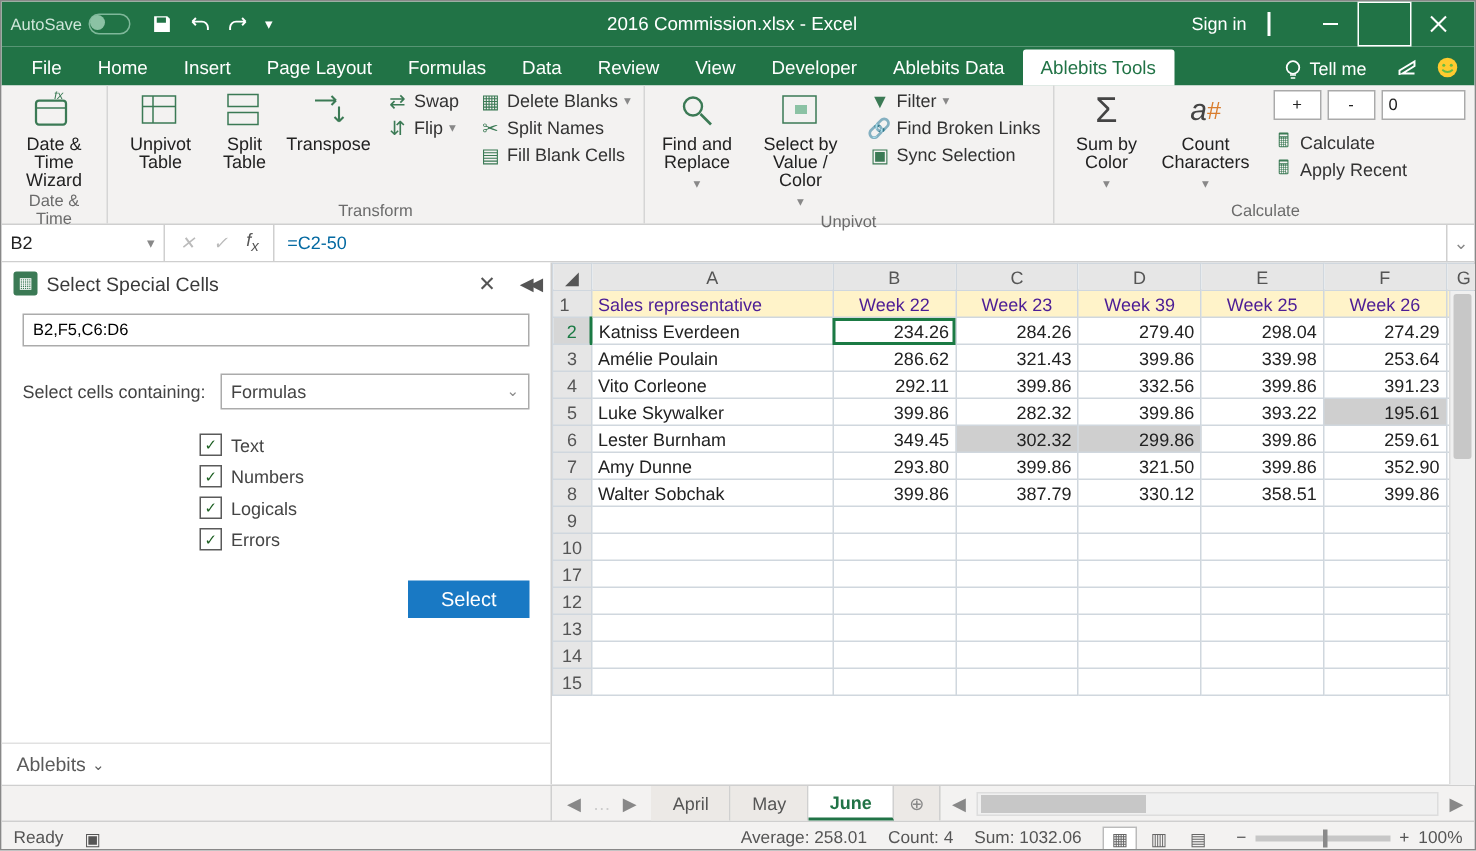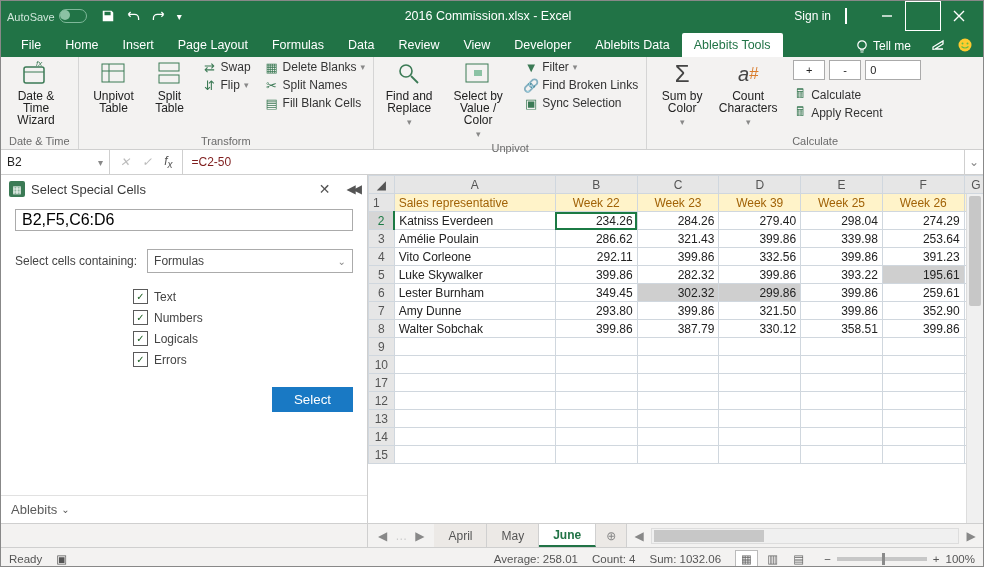--- a/index.html
+++ b/index.html
@@ -54,51 +54,51 @@
   .numbox-wrap{display:flex;align-items:center;gap:4px;margin-bottom:4px}
   .numbox{width:30px;height:18px;border:1px solid #aaa;background:#fff;font-size:11px;text-align:center;display:flex;align-items:center;justify-content:center}
   .numbox.wide{width:50px;text-align:left;padding-left:4px;justify-content:flex-start}
 
   
   .fbar{height:24px;display:flex;align-items:stretch;border-bottom:1px solid #cfcfcf;background:#fff;}
   .namebox{width:96px;border-right:1px solid #cfcfcf;display:flex;align-items:center;padding:0 6px;justify-content:space-between;}
   .namebox .dd{color:#888;font-size:10px;}
   .fbbtns{display:flex;align-items:center;gap:12px;padding:0 10px;color:#888;border-right:1px solid #cfcfcf;font-style:italic;}
   .fbbtns span{cursor:pointer;}
-  .formula{flex:1;display:flex;align-items:center;padding:0 8px;color:#7f1d1d;}
+  .formula{flex:1;display:flex;align-items:center;padding:0 8px;color:#0369a1;}
   .fbar .expand{width:18px;display:flex;align-items:center;justify-content:center;color:#888;border-left:1px solid #cfcfcf;}
 
   
   .main{display:flex;height:calc(567px - 30px - 26px - 92px - 24px - 23px - 22px - 2px);}
   
   .taskpane{width:366px;border-right:1px solid #cfcfcf;background:var(--pane-bg);display:flex;flex-direction:column;}
   .tp-head{display:flex;align-items:center;gap:6px;padding:6px 8px;font-size:13px;color:#3a3a3a;}
   .tp-head .ico{width:16px;height:16px;background:#3b7a55;border-radius:2px;display:flex;align-items:center;justify-content:center;color:#fff;font-size:10px;}
   .tp-head .close{margin-left:auto;cursor:pointer;font-size:14px;color:#555;}
   .tp-head .collapse{margin-left:10px;cursor:pointer;font-size:12px;color:#555;letter-spacing:-3px;}
   .tp-body{padding:6px 14px;color:#444;flex:1;overflow:auto;}
-  .tp-input{width:100%;box-sizing:border-box;height:22px;border:1px solid #ababab;padding:0 6px;font-family:inherit;font-size:16px;}
+  .tp-input{width:100%;box-sizing:border-box;height:22px;border:1px solid #ababab;padding:0 6px;font-family:inherit;font-size:11px;}
   .tp-row{display:flex;align-items:center;gap:10px;margin:18px 0 8px;}
   .tp-select{flex:1;height:22px;border:1px solid #ababab;display:flex;align-items:center;justify-content:space-between;padding:0 6px;cursor:pointer;}
   .checks{padding:8px 0 8px 118px;display:flex;flex-direction:column;gap:6px;}
   .chk{display:flex;align-items:center;gap:6px;cursor:pointer;}
   .chkbox{width:13px;height:13px;border:1px solid #5a5a5a;display:flex;align-items:center;justify-content:center;background:#fff;font-size:10px;color:#1b5e20;}
   .tp-btnrow{display:flex;justify-content:flex-end;margin:12px 0 10px;align-items:flex-end;}
   .selectbtn{background:#1979c4;color:#fff;border:none;padding:5px 22px;cursor:pointer;font-family:inherit;}
   .tp-foot{border-top:1px solid #e1e1e1;padding:6px 10px;color:#5a5a5a;font-size:13px;display:flex;align-items:center;gap:4px;}
 
   
   .gridwrap{flex:1;display:flex;flex-direction:column;overflow:hidden;}
   .grid{flex:1;overflow:hidden;position:relative;}
   table.sheet{border-collapse:collapse;table-layout:fixed;width:620px;}
   table.sheet th,table.sheet td{border:1px solid var(--cell-border);height:18px;font-size:12px;padding:0 4px;box-sizing:border-box;}
   table.sheet thead th{background:var(--header-bg);color:#555;font-weight:normal;text-align:center;position:sticky;top:0;}
   table.sheet .rowh{background:var(--header-bg);color:#555;text-align:center;width:22px;}
   .col-a{width:138px;} .col-n{width:70px;} .col-g{width:20px;}
-  .hdr-row td{background:var(--accent-yellow);font-weight:normal;text-align:center;color:#a16207;}
+  .hdr-row td{background:var(--accent-yellow);font-weight:normal;text-align:center;color:#4c1d95;}
   .hdr-row td:first-of-type{text-align:left;}
   td.num{text-align:right;}
   td.name{text-align:left;}
   td.selcell{background:#cfcfcf;}
   td.active{outline:2px solid var(--sel-border);outline-offset:-2px;background:#fff !important;}
   th.colsel, td.rowh.rowsel{background:#d6d6d6;color:#1b7a44;}
   th.colsel{border-bottom:2px solid var(--sel-border);}
   td.rowh.rowsel{border-right:2px solid var(--sel-border);}
   
   .vscroll{position:absolute;right:0;top:19px;bottom:0;width:16px;background:#f0f0f0;border-left:1px solid #ddd;}
@@ -246,20 +246,28 @@
       </div>
       <div class="bigbtn" style="width:42px">
         <span class="ico">
             <svg width="26" height="26">
               <rect x="2" y="2" width="20" height="8" fill="none" stroke="#3b7a55"></rect>
               <rect x="2" y="14" width="20" height="8" fill="none" stroke="#3b7a55"></rect>
             </svg>
           </span>
         <span>Split Table</span>
       </div>
+      <div class="bigbtn">
+        <span class="ico">
+            <svg width="26" height="26">
+              <path d="M4 6h14M18 6l-3-3M18 6l-3 3M20 10v10M20 20l-3-3M20 20l3-3" fill="none" stroke="#3b7a55" stroke-width="1.4"></path>
+            </svg>
+          </span>
+        <span>Transpose</span>
+      </div>
       <div class="smallcol" style="margin-left:4px">
         <div class="smallbtn">
             <span class="sic">⇄</span>
             <span>Swap</span>
           </div>
         <div class="smallbtn">
             <span class="sic">⇵</span>
             <span>Flip</span>
             <span style="font-size:9px;color:#888">▾</span>
           </div>

